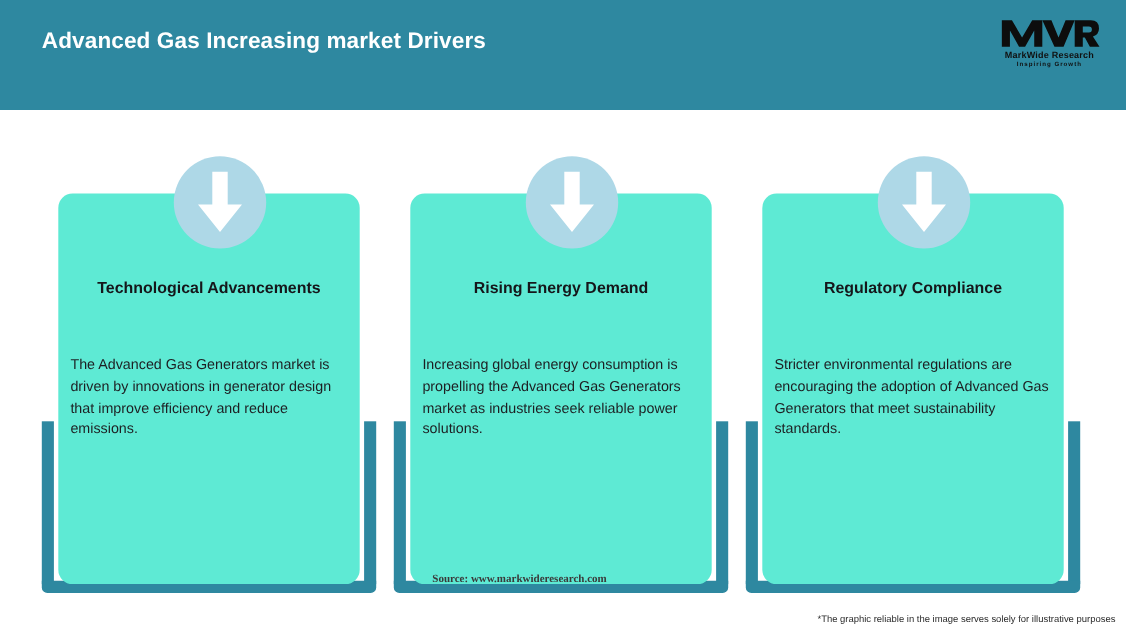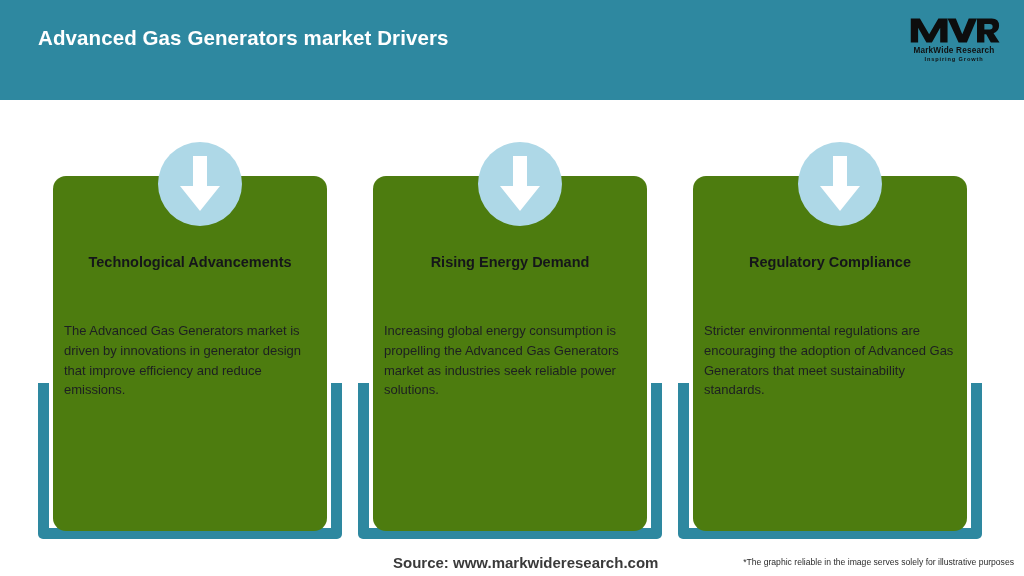--- a/index.html
+++ b/index.html
@@ -115,21 +115,21 @@
     border-bottom-left-radius: 5px;
     border-bottom-right-radius: 5px;
   }
 
   .card {
     position: absolute;
     left: 23px;
     top: 76px;
     width: 274px;
     height: 355px;
-    background: #4d7c0f;
+    background: #5eead4;
     border-radius: 13px;
   }
   .card-title {
     position: absolute;
     left: 10px;
     top: 78px;
     width: 254px;
     text-align: center;
     font-size: 14.5px;
     font-weight: bold;
@@ -164,40 +164,41 @@
     transform: translate(-50%, -50%);
     width: 44px;
     height: 56px;
     display: block;
   }
 
   
   .footer-source {
     position: absolute;
     left: 393px;
-    top: 554px;
-    font-size: 15px;
+    top: 521px;
+    font-size: 10px;
     font-weight: bold;
     color: #3a3a3a;
     white-space: nowrap;
+    font-family: Liberation Serif, serif;
   }
   .footer-note {
     position: absolute;
     right: 10px;
     top: 557px;
     font-size: 8.6px;
     color: #2b2b2b;
     white-space: nowrap;
   }
 </style>
 </head>
 <body>
 
 <div class="header">
-  <div class="header-title">Advanced Gas Generators market Drivers</div>
+  <div class="header-title">Advanced Gas Increasing market Drivers</div>
 
   <div class="logo">
     <svg class="logo-mark" viewBox="0 0 200 62">
       <path d="M6 58 L6 6 L26 6 L46 40 L66 6 L86 6 L86 58 L70 58 L70 26 L52 58 L40 58 L22 26 L22 58 Z" fill="#0d0d0d"></path>
       <path d="M86 6 L104 6 L118 40 L132 6 L150 6 L128 58 L110 58 Z" fill="#0d0d0d"></path>
       <path d="M150 6 L182 6 Q198 6 198 22 Q198 34 186 38 L199 58 L180 58 L170 40 L166 40 L166 58 L150 58 Z M166 18 L166 30 L178 30 Q184 30 184 24 Q184 18 178 18 Z" fill="#0d0d0d"></path>
     </svg>
     <div class="logo-name">MarkWide Research</div>
     <div class="logo-tag">Inspiring Growth</div>
   </div>

